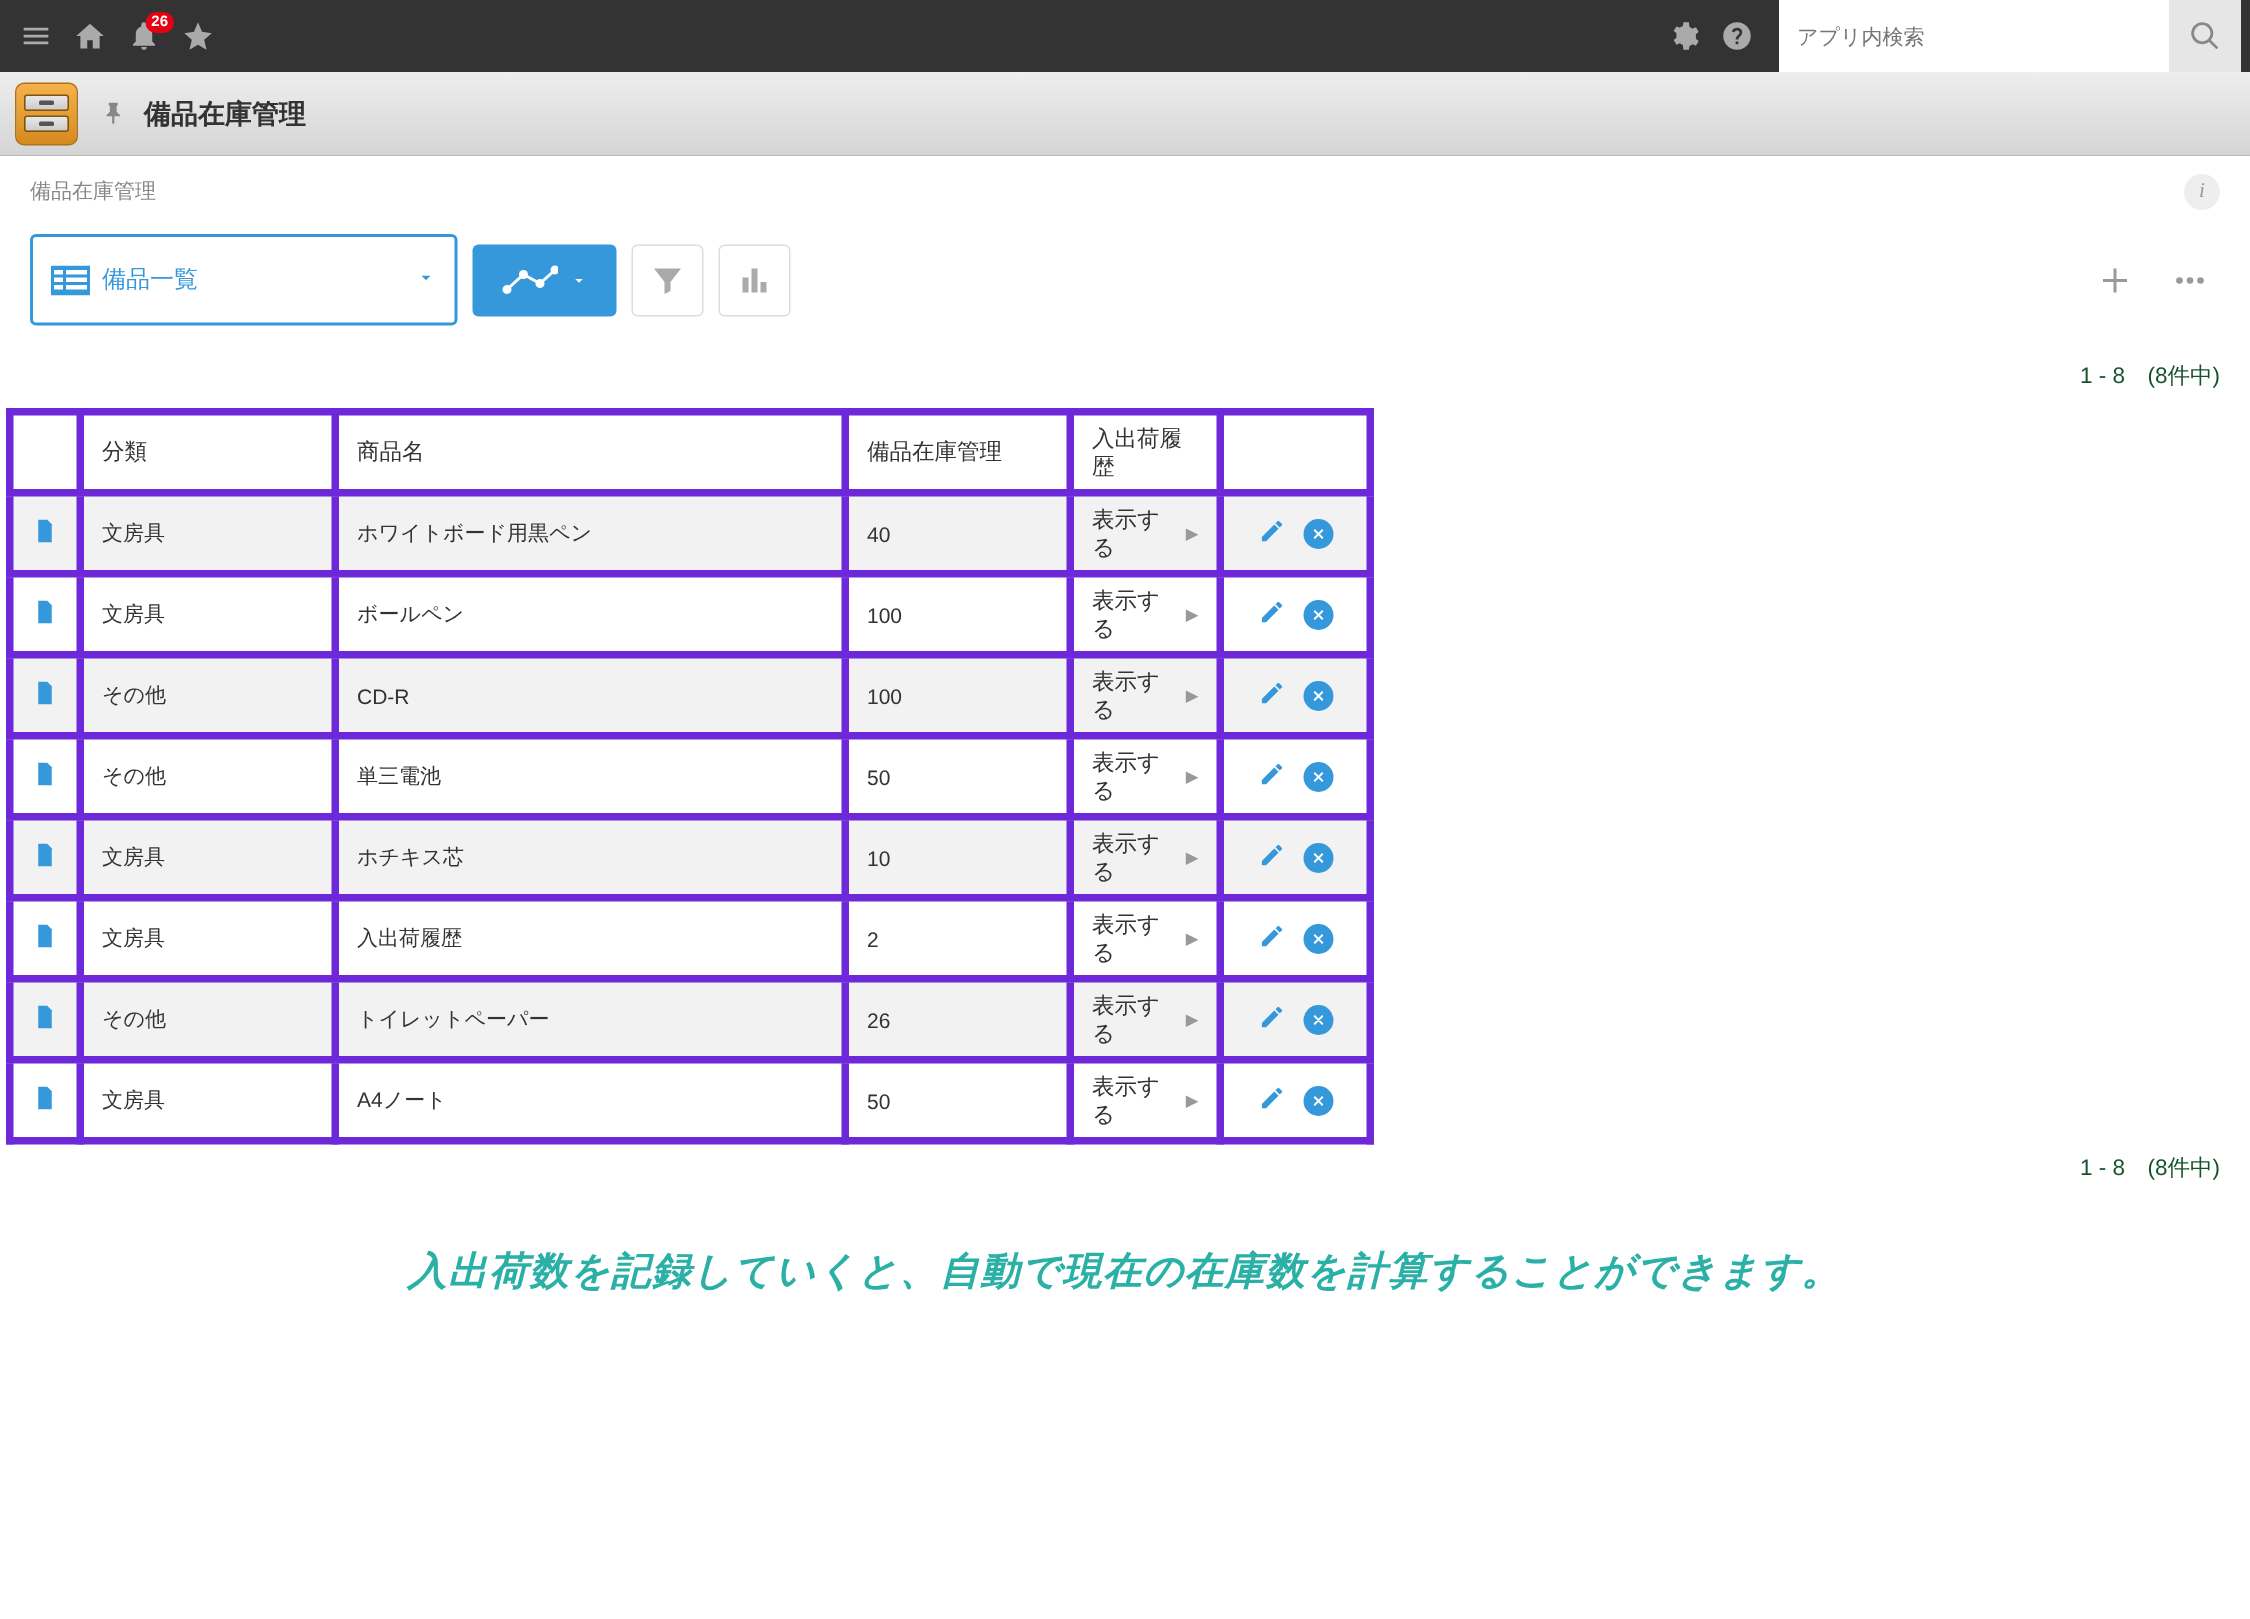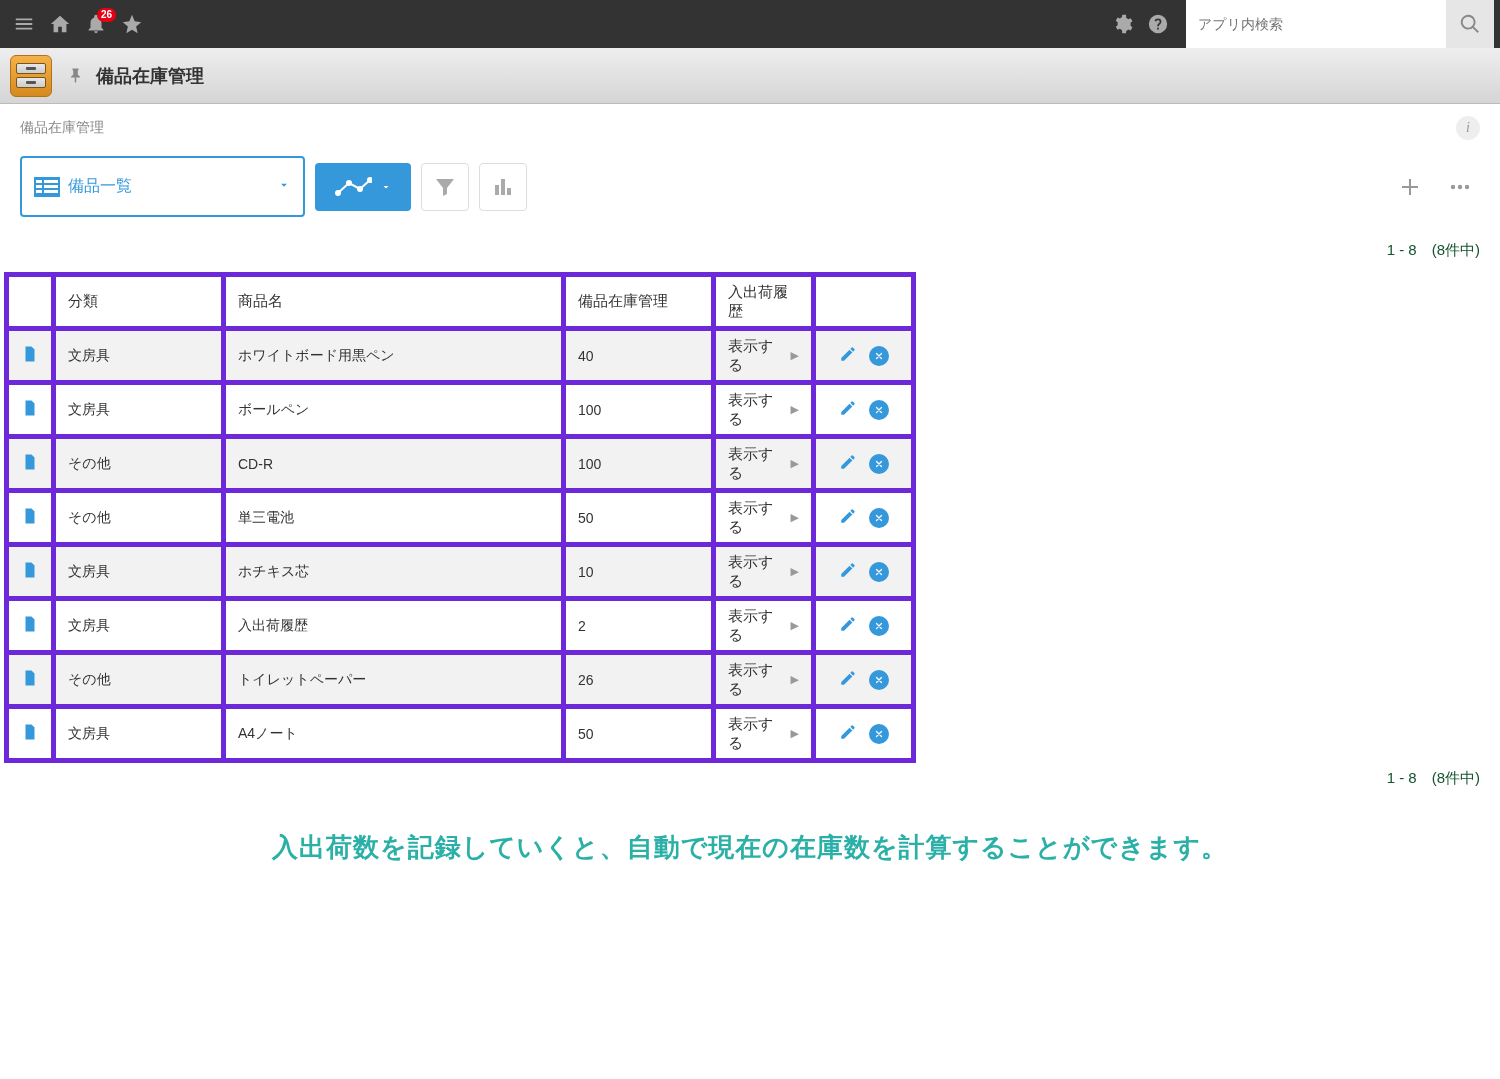--- a/index.html
+++ b/index.html
@@ -56,21 +56,21 @@
     .col-act { width:100px; }
     .doc-icon { display:inline-flex; }
     .doc-icon svg { width:18px; height:18px; fill:#3498db; }
     .hist-link { color:#333; display:inline-flex; align-items:center; gap:2px; cursor:pointer; font-size:15px; }
     .hist-link .caret { color:#999; font-size:11px; }
     .act-cell { display:flex; gap:12px; align-items:center; justify-content:center; }
     .edit-icon svg { width:18px; height:18px; fill:#3498db; cursor:pointer; }
     .del-icon { width:20px; height:20px; border-radius:50%; background:#3498db; display:flex; align-items:center; justify-content:center; cursor:pointer; }
     .del-icon svg { width:10px; height:10px; fill:#fff; }
 
-    .footer-msg { text-align:center; font-size:26px; font-weight:bold; color:#2ab0a6; padding:30px 16px; letter-spacing:1px; }
+    .footer-msg { text-align:center; font-size:26px; font-weight:bold; color:#2ab0a6; padding:30px 16px; letter-spacing:1px;font-style:italic; }
   </style>
 </head>
 <body>
 
 <div class="global-header">
   <div class="gh-icon">
     <svg viewBox="0 0 24 24">
         <path d="M3 6h18v2H3zM3 11h18v2H3zM3 16h18v2H3z"></path>
       </svg>
   </div>

